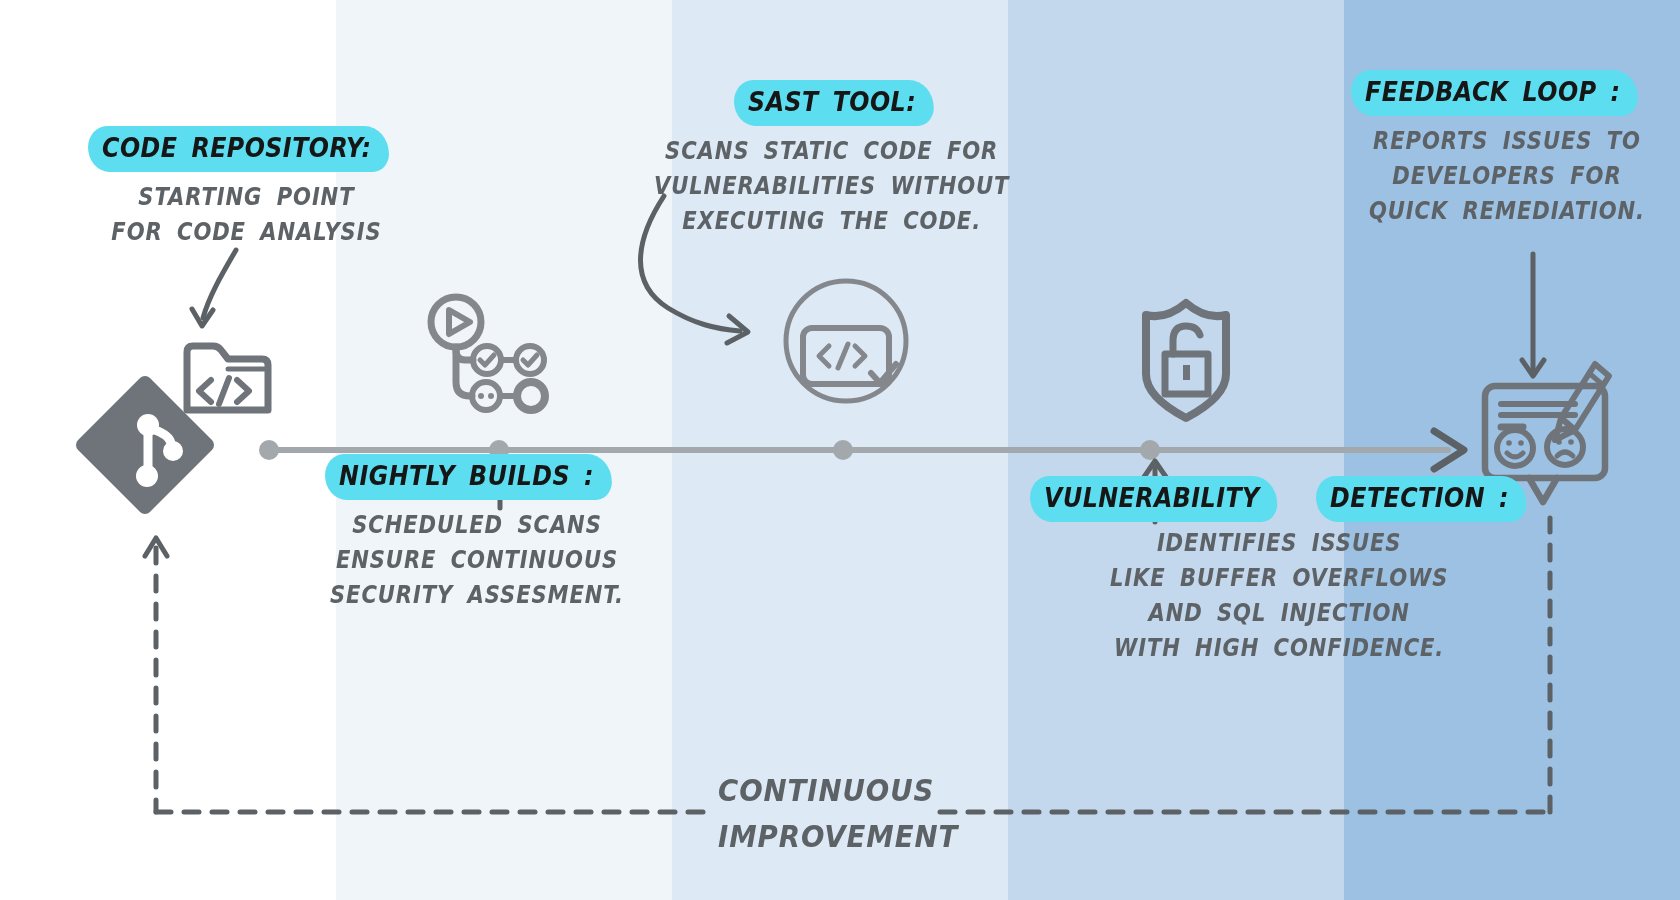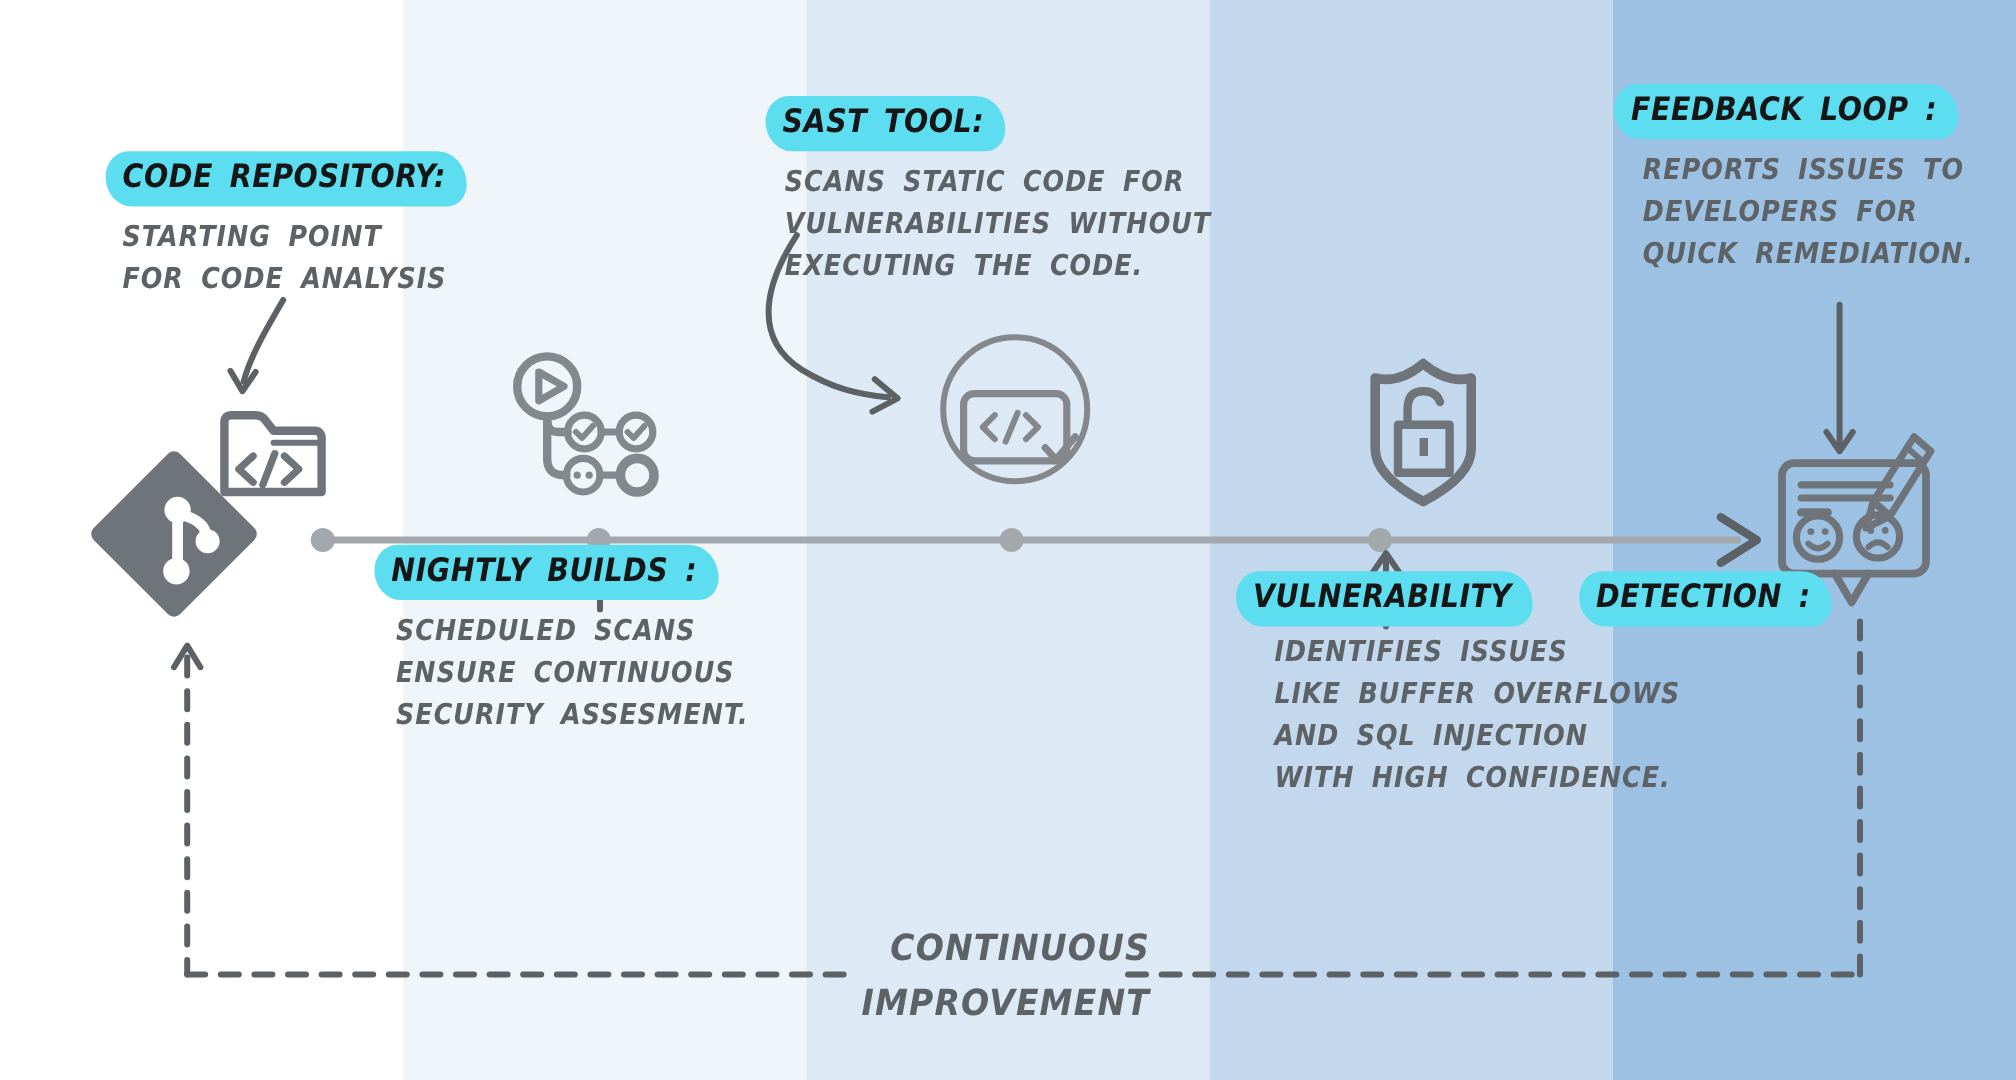--- a/index.html
+++ b/index.html
@@ -1,30 +1,30 @@
 <!DOCTYPE html>
 <html style="--hl: #5cdef0; --title: #161616; --body: #5d6267; --icon: #6f747a; --iconlight: #84888d; --timeline: #a3a8ac; --arrow: #5c6165;"><head>
 <meta charset="utf-8">
 <style>
   html,body{margin:0;padding:0;background:#fff;}
   .canvas{position:relative;width:1680px;height:900px;overflow:hidden;
           font-family:"DejaVu Sans", sans-serif;}
   .band{position:absolute;top:0;height:900px;width:336px;}
   #connectors{position:absolute;left:0;top:0;z-index:2;pointer-events:none;}
   .icon{position:absolute;z-index:3;}
-  .label{position:absolute;z-index:4;}
+  .label{position:absolute;z-index:4;text-align:center;}
   .label > *{transform:scaleX(.88);transform-origin:0 50%;}
   .hl{display:inline-block;width:fit-content;background:var(--hl);
       padding:6px 20px 9px 16px;border-radius:26px 34px 22px 30px;}
   .hand-title{font-weight:700;font-style:italic;font-size:27px;letter-spacing:.5px;
       color:var(--title);white-space:nowrap;word-spacing:6px;}
   .body{margin-top:8px;}
   .body-line{font-weight:700;font-style:italic;font-size:24px;letter-spacing:1px;
       color:var(--body);white-space:nowrap;line-height:35px;word-spacing:7px;}
-  .loop-label{position:absolute;z-index:4;text-align:right;}
+  .loop-label{position:absolute;z-index:4;}
   .loop-line{font-weight:700;font-style:italic;font-size:30px;letter-spacing:1px;
       color:var(--body);white-space:nowrap;line-height:46px;transform:scaleX(.92);
       transform-origin:0 50%;}
   .stroke-icon{stroke:var(--icon);fill:none;stroke-linecap:round;stroke-linejoin:round;}
   .stroke-light{stroke:var(--iconlight);fill:none;stroke-linecap:round;stroke-linejoin:round;}
   .fill-icon{fill:var(--icon);}
   .fill-light{fill:var(--iconlight);}
   .tl{stroke:var(--timeline);stroke-linecap:round;}
   .tl-dot{fill:var(--timeline);}
   .arrow{stroke:var(--arrow);fill:none;stroke-linecap:round;stroke-linejoin:round;}

